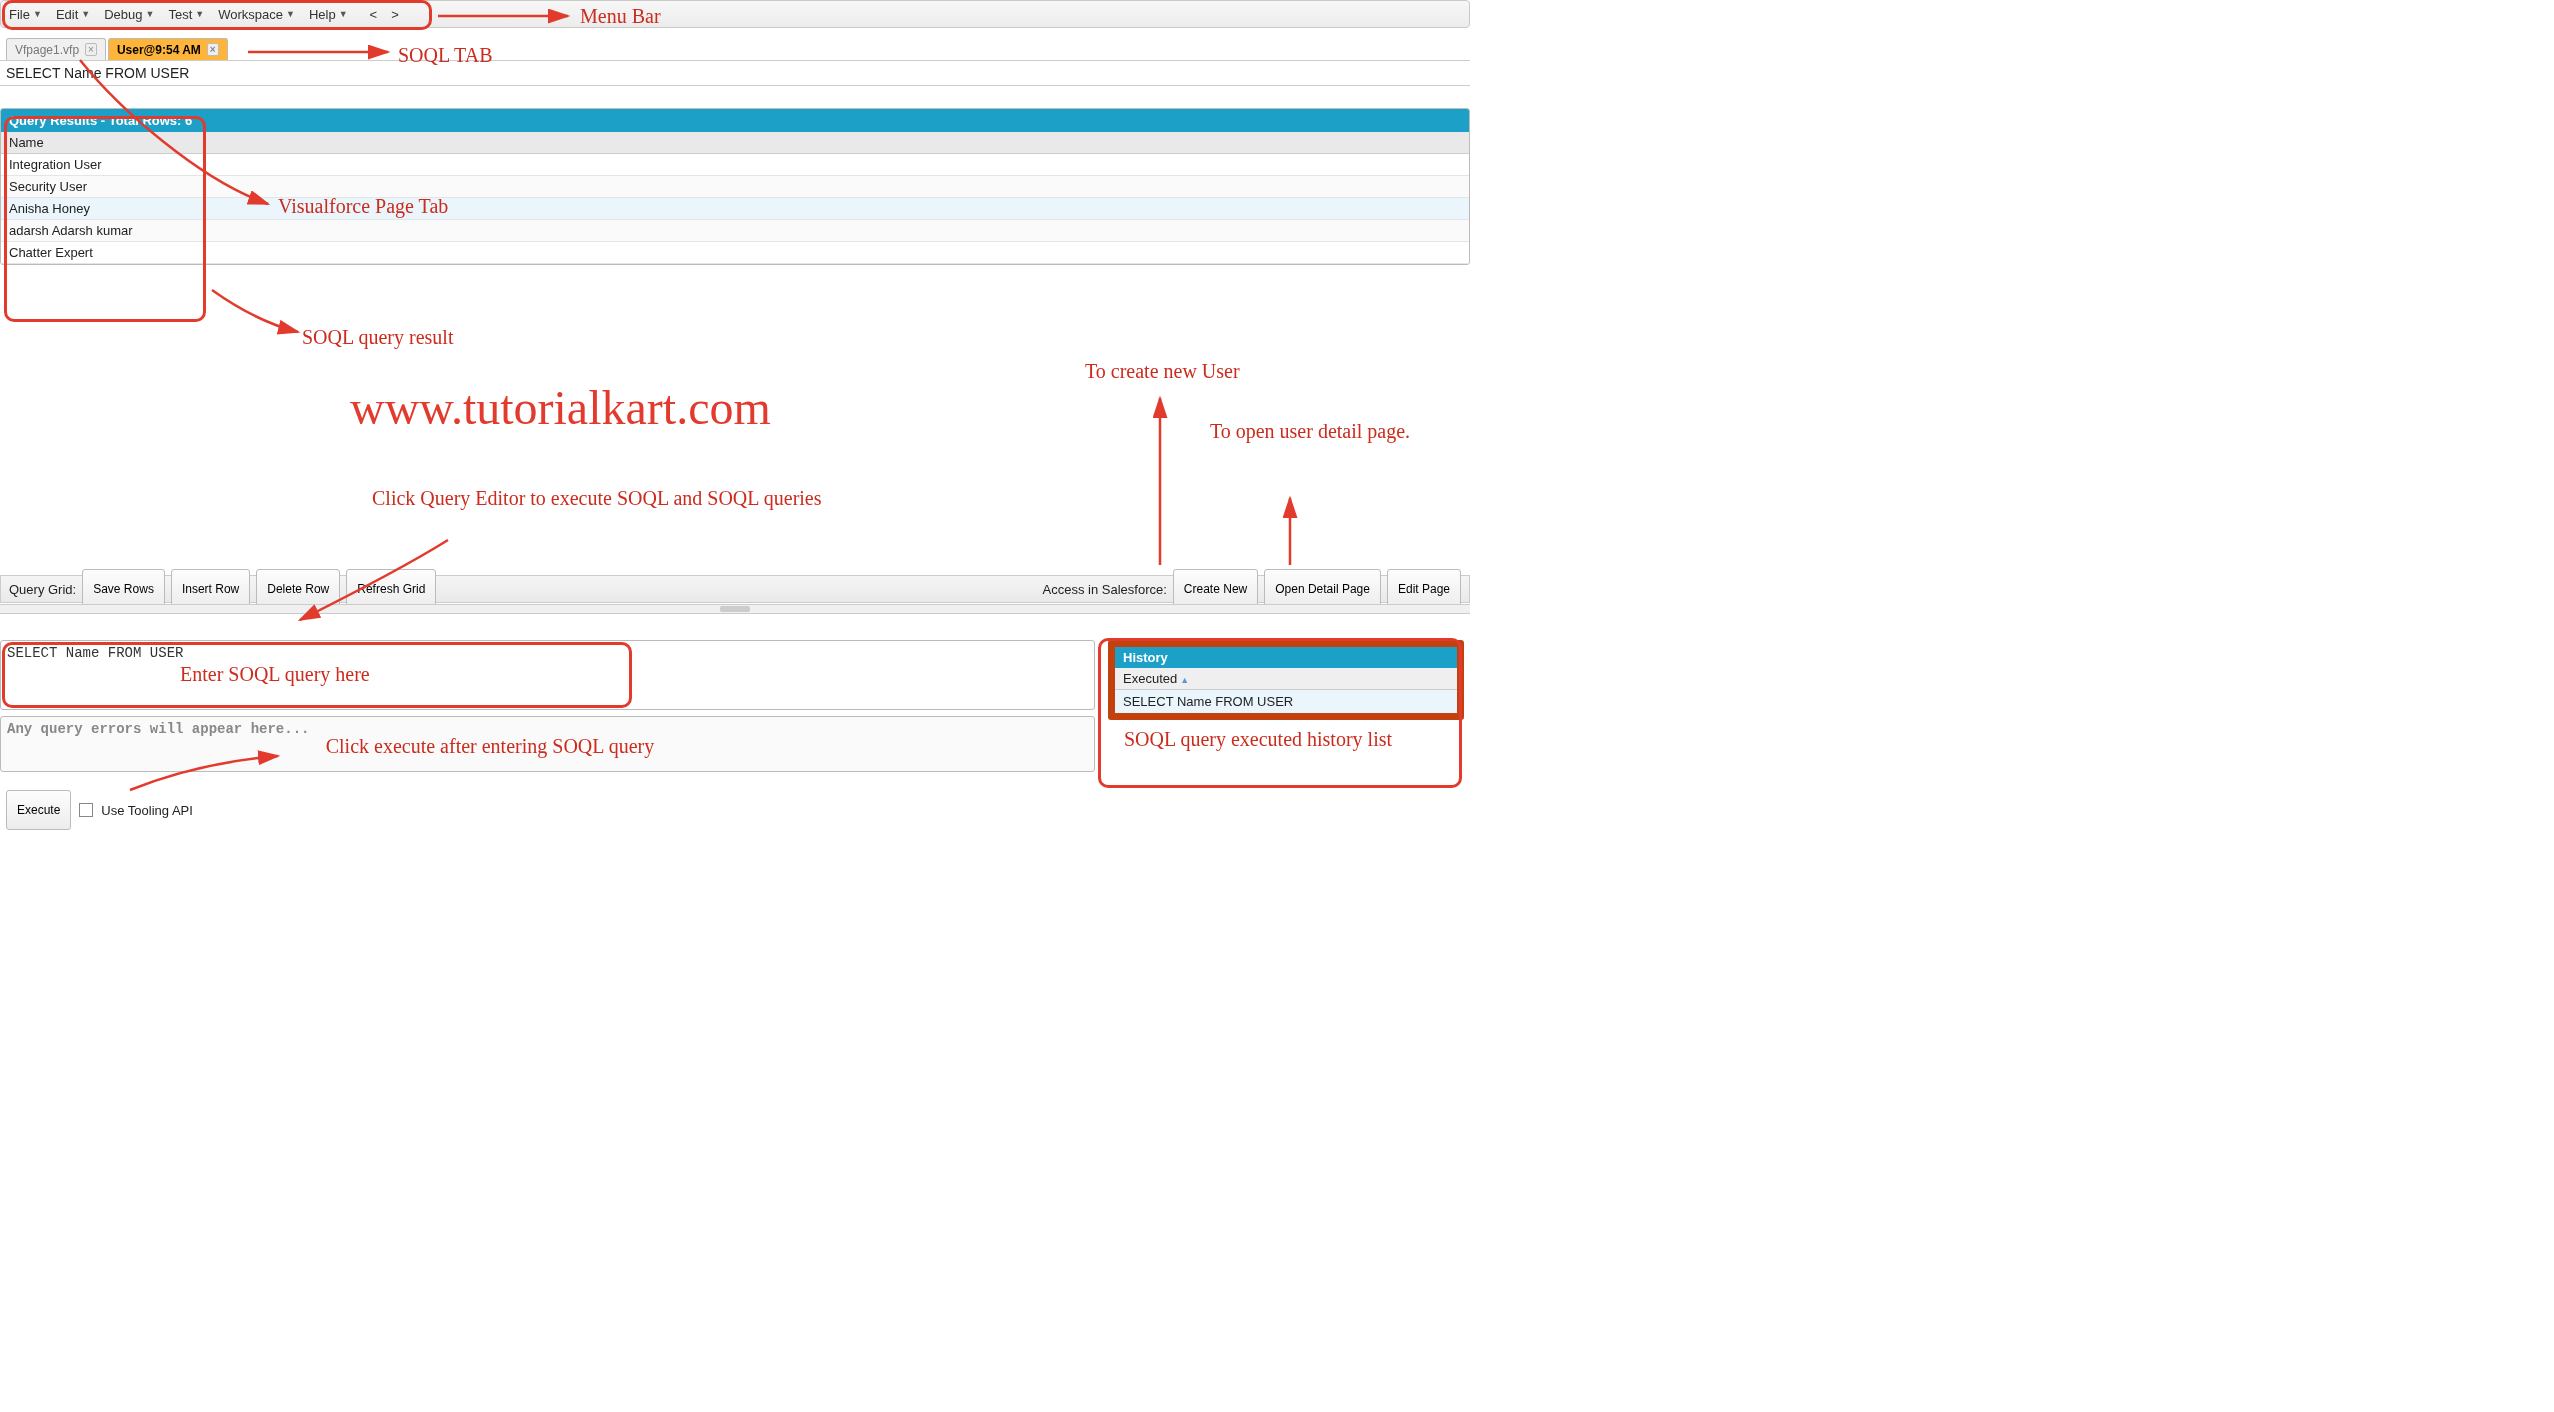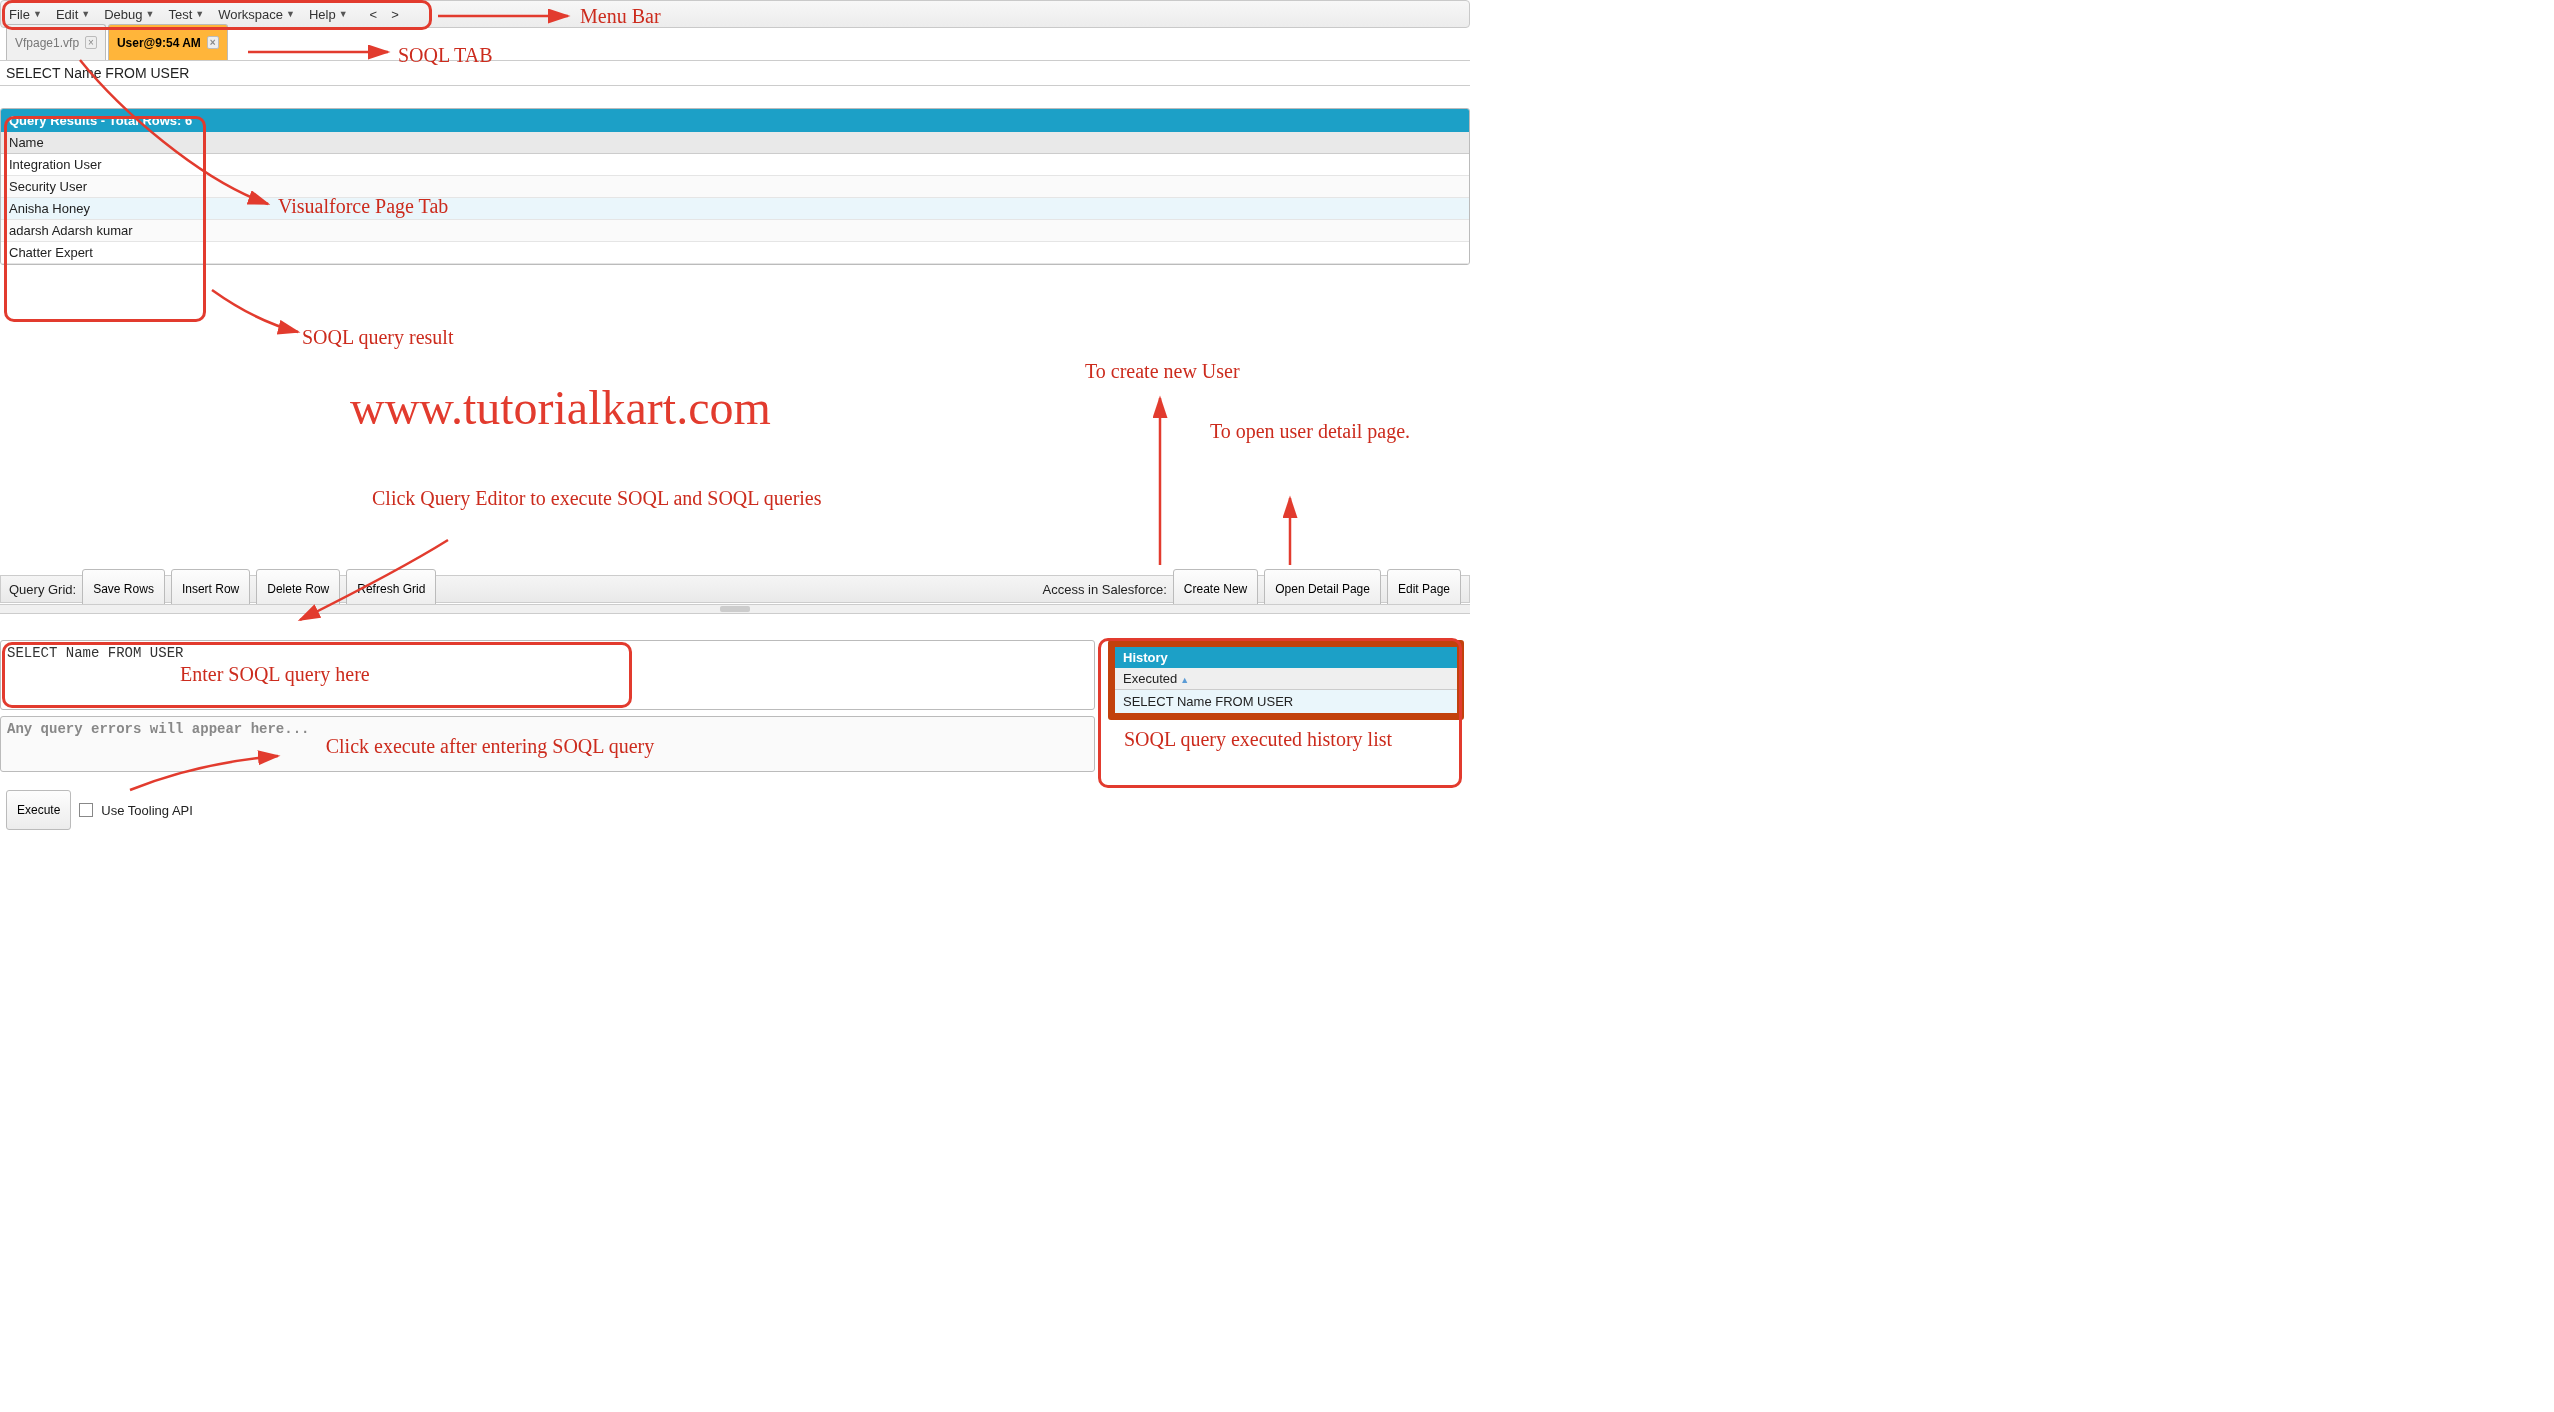--- a/index.html
+++ b/index.html
@@ -5,21 +5,21 @@
   * { box-sizing: border-box; margin: 0; padding: 0; }
   body { font-family: Arial, Helvetica, sans-serif; font-size: 13px; background: #fff; color: #222; width: 2554px; height: 1412px; transform-origin: 0 0; }
   
   .app { width: 1470px; height: 812px; position: relative; }
 
   .menu-bar { background: linear-gradient(#f7f7f7,#ececec); border:1px solid #c9c9c9; border-radius:4px; height:28px; display:flex; align-items:center; padding:0 8px; gap:14px; }
   .menu-item { font-size:13px; color:#333; cursor:pointer; display:flex; align-items:center; }
   .caret-down { font-size:9px; margin-left:3px; color:#555; }
 
   .tabs-row { display:flex; align-items:flex-end; height:26px; margin-top:6px; padding-left:6px; gap:2px; }
-  .tab { height:36px; padding:0 8px; border:1px solid #bbb; border-bottom:none; border-radius:3px 3px 0 0; display:flex; align-items:center; font-size:12px; background:#f0f0f0; color:#777; }
+  .tab { height:22px; padding:0 8px; border:1px solid #bbb; border-bottom:none; border-radius:3px 3px 0 0; display:flex; align-items:center; font-size:12px; background:#f0f0f0; color:#777; }
   .tab.active { background:#ffb53a; color:#000; font-weight:bold;text-align:center; }
   .tab .x { margin-left:6px; font-size:10px; color:#888; cursor:pointer; border:1px solid #bbb; padding:0 2px; border-radius:2px; background:#eee;}
 
   .query-line { border-top:1px solid #ccc; border-bottom:1px solid #ccc; padding:4px 6px; font-size:14px; }
 
   .results-panel { margin-top:22px; border:1px solid #bbb; border-radius:3px; overflow:hidden; }
   .results-header { background:#1ca0c7; color:#fff; font-weight:bold; font-size:13px; padding:4px 8px; }
   .results-grid { }
   .grid-col-head { background:#e9e9e9; border-bottom:1px solid #ccc; padding:3px 8px; font-size:13px; }
   .grid-row { border-bottom:1px solid #e5e5e5; padding:3px 8px; font-size:13px; }

